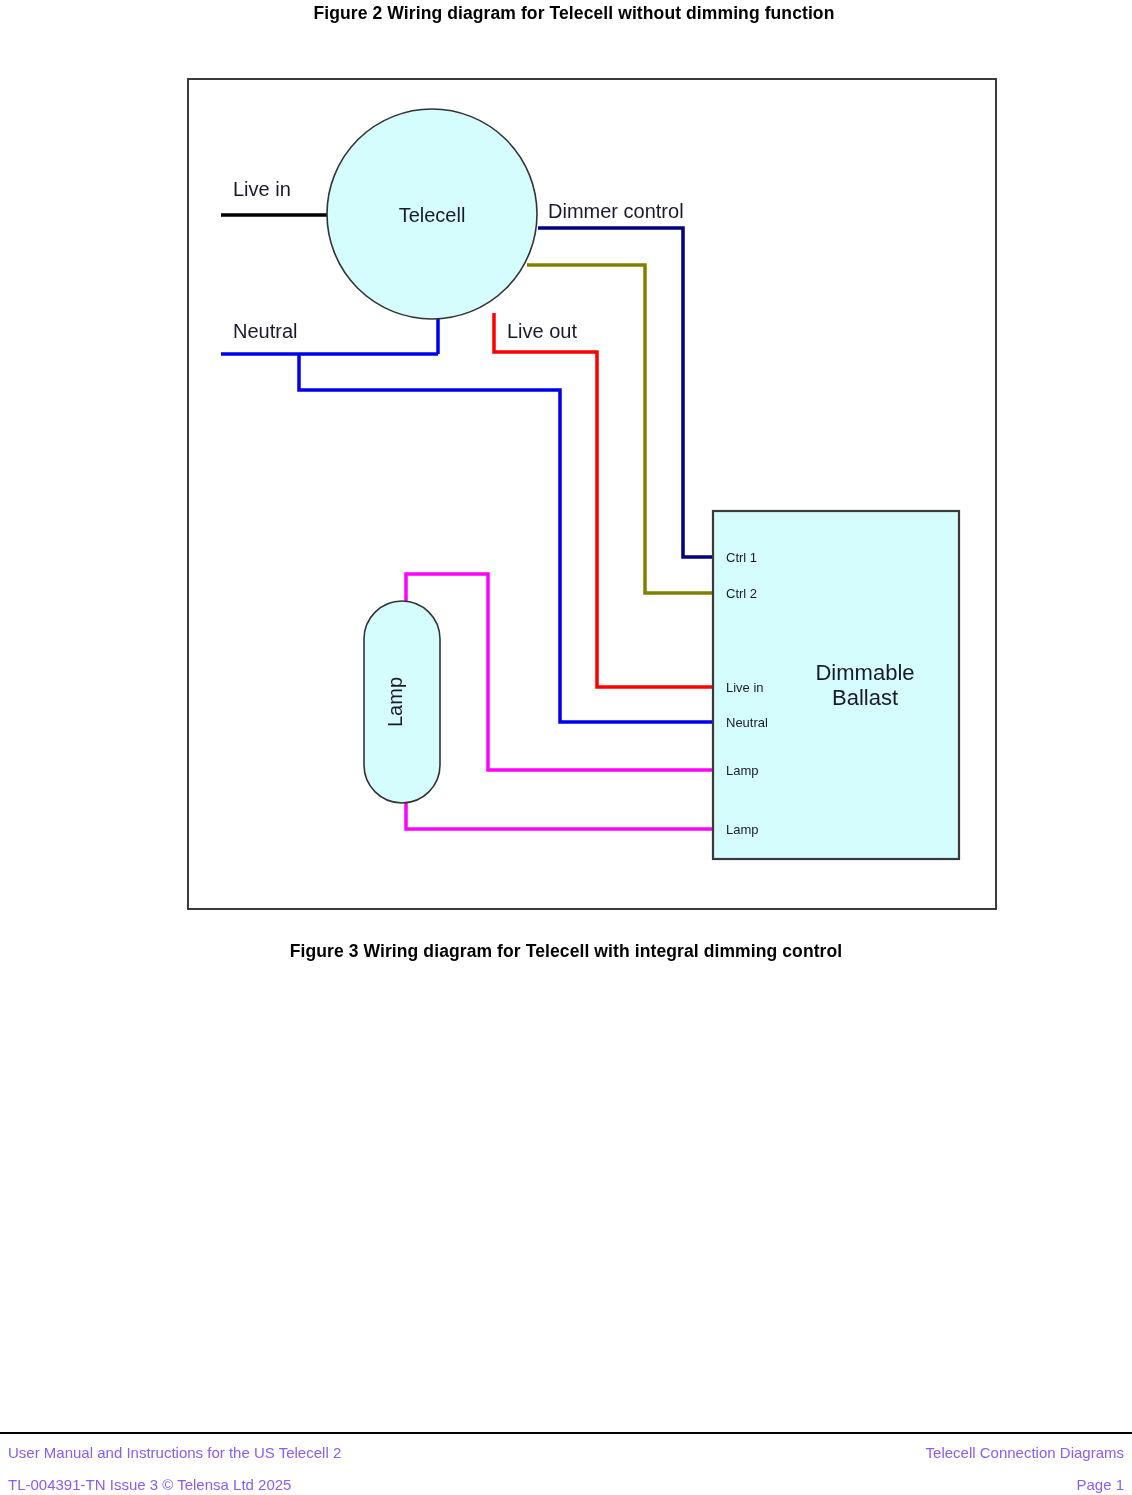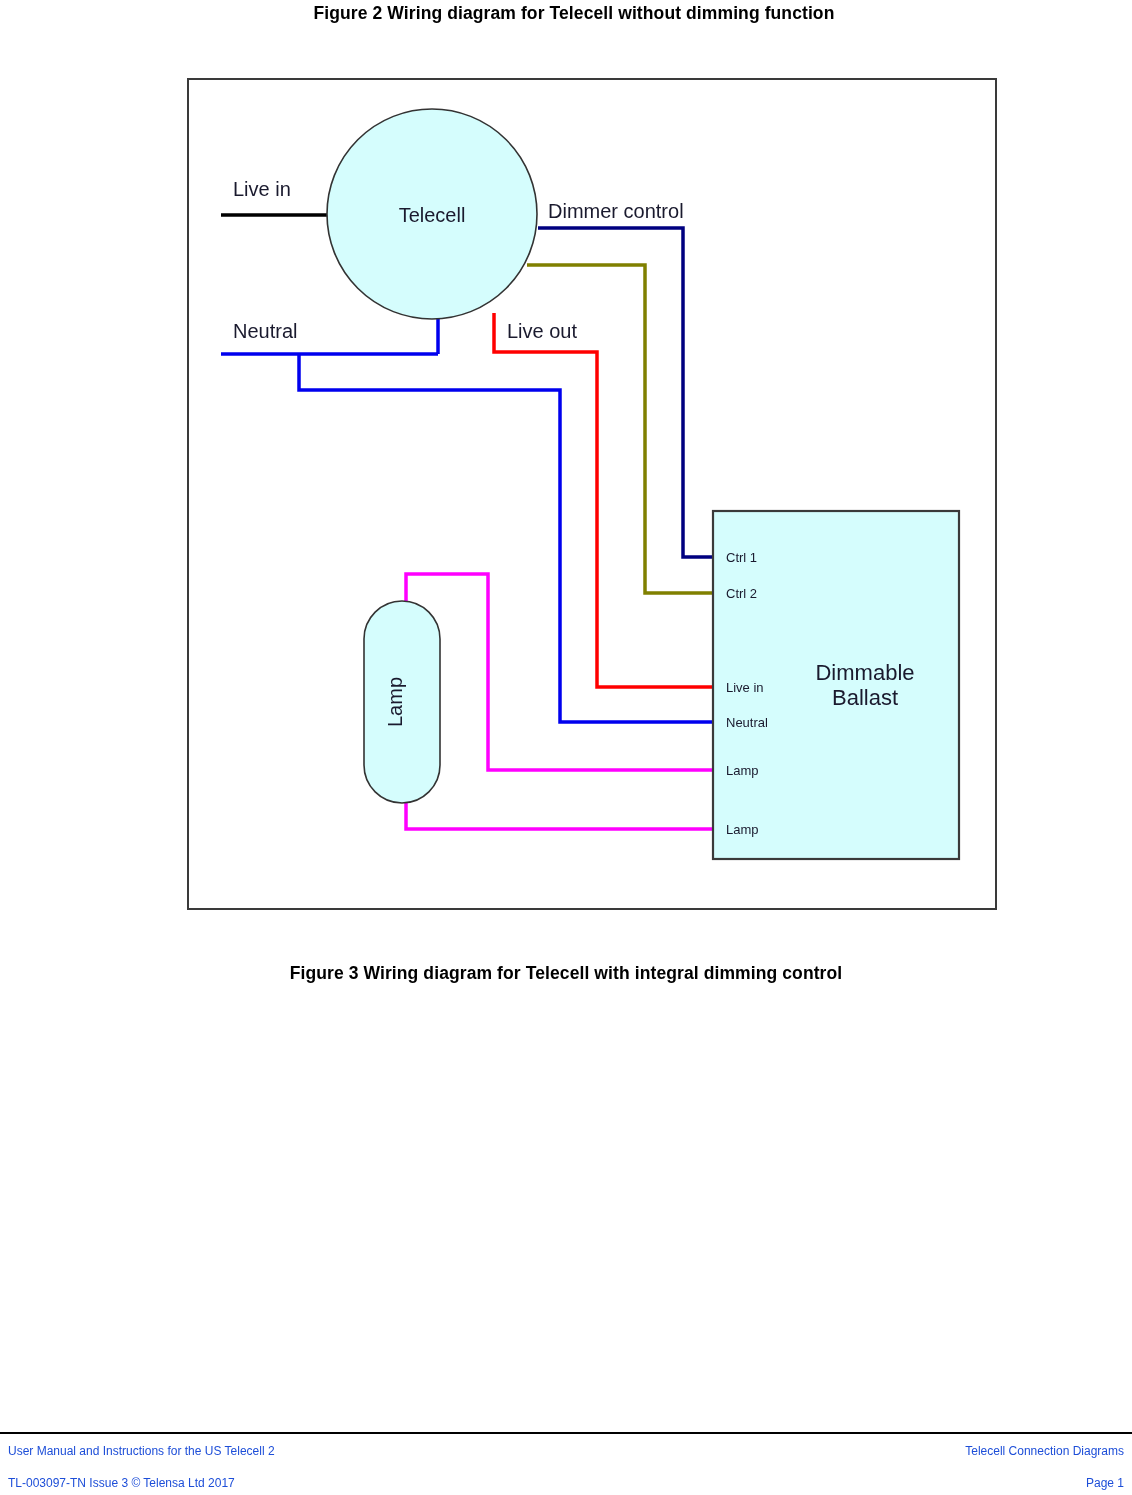--- a/index.html
+++ b/index.html
@@ -21,21 +21,21 @@
     position: absolute;
     left: 0;
     width: 1132px;
     text-align: center;
     font-weight: bold;
     font-size: 17.5px;
     letter-spacing: 0.1px;
     color: #000;
   }
   #caption-top  { top: 3px; margin-left: 8px; }
-  #caption-bottom { top: 963px; }
+  #caption-bottom { top: 941px; }
 
   
   #diagram-frame {
     position: absolute;
     left: 187px;
     top: 78px;
     width: 810px;
     height: 832px;
     border: 2px solid #3a3a3a;
     box-sizing: border-box;
@@ -57,22 +57,22 @@
     top: 1432px;
     width: 1132px;
     height: 2px;
     background: #000000;
   }
   .footer-row {
     position: absolute;
     left: 0px;
     width: 1132px;
     height: 22px;
-    font-size: 12px;
-    color: #1d4ed8;
+    font-size: 15px;
+    color: #8b5cf6;
   }
   #footer-row-1 { top: 1444px; }
   #footer-row-2 { top: 1476px; }
   .footer-left {
     position: absolute;
     left: 8px;
     top: 0;
     white-space: nowrap;
   }
   .footer-right {
@@ -152,15 +152,15 @@
 <div class="caption" id="caption-bottom">Figure 3 Wiring diagram for Telecell with integral dimming control</div>
 
 <div id="footer-rule"></div>
 
 <div class="footer-row" id="footer-row-1">
   <span class="footer-left">User Manual and Instructions for the US Telecell 2</span>
   <span class="footer-right">Telecell Connection Diagrams</span>
 </div>
 
 <div class="footer-row" id="footer-row-2">
-  <span class="footer-left">TL-003097-TN Issue 3 © Telensa Ltd 2017</span>
+  <span class="footer-left">TL-004391-TN Issue 3 © Telensa Ltd 2025</span>
   <span class="footer-right">Page 1</span>
 </div>
 
 </body></html>

